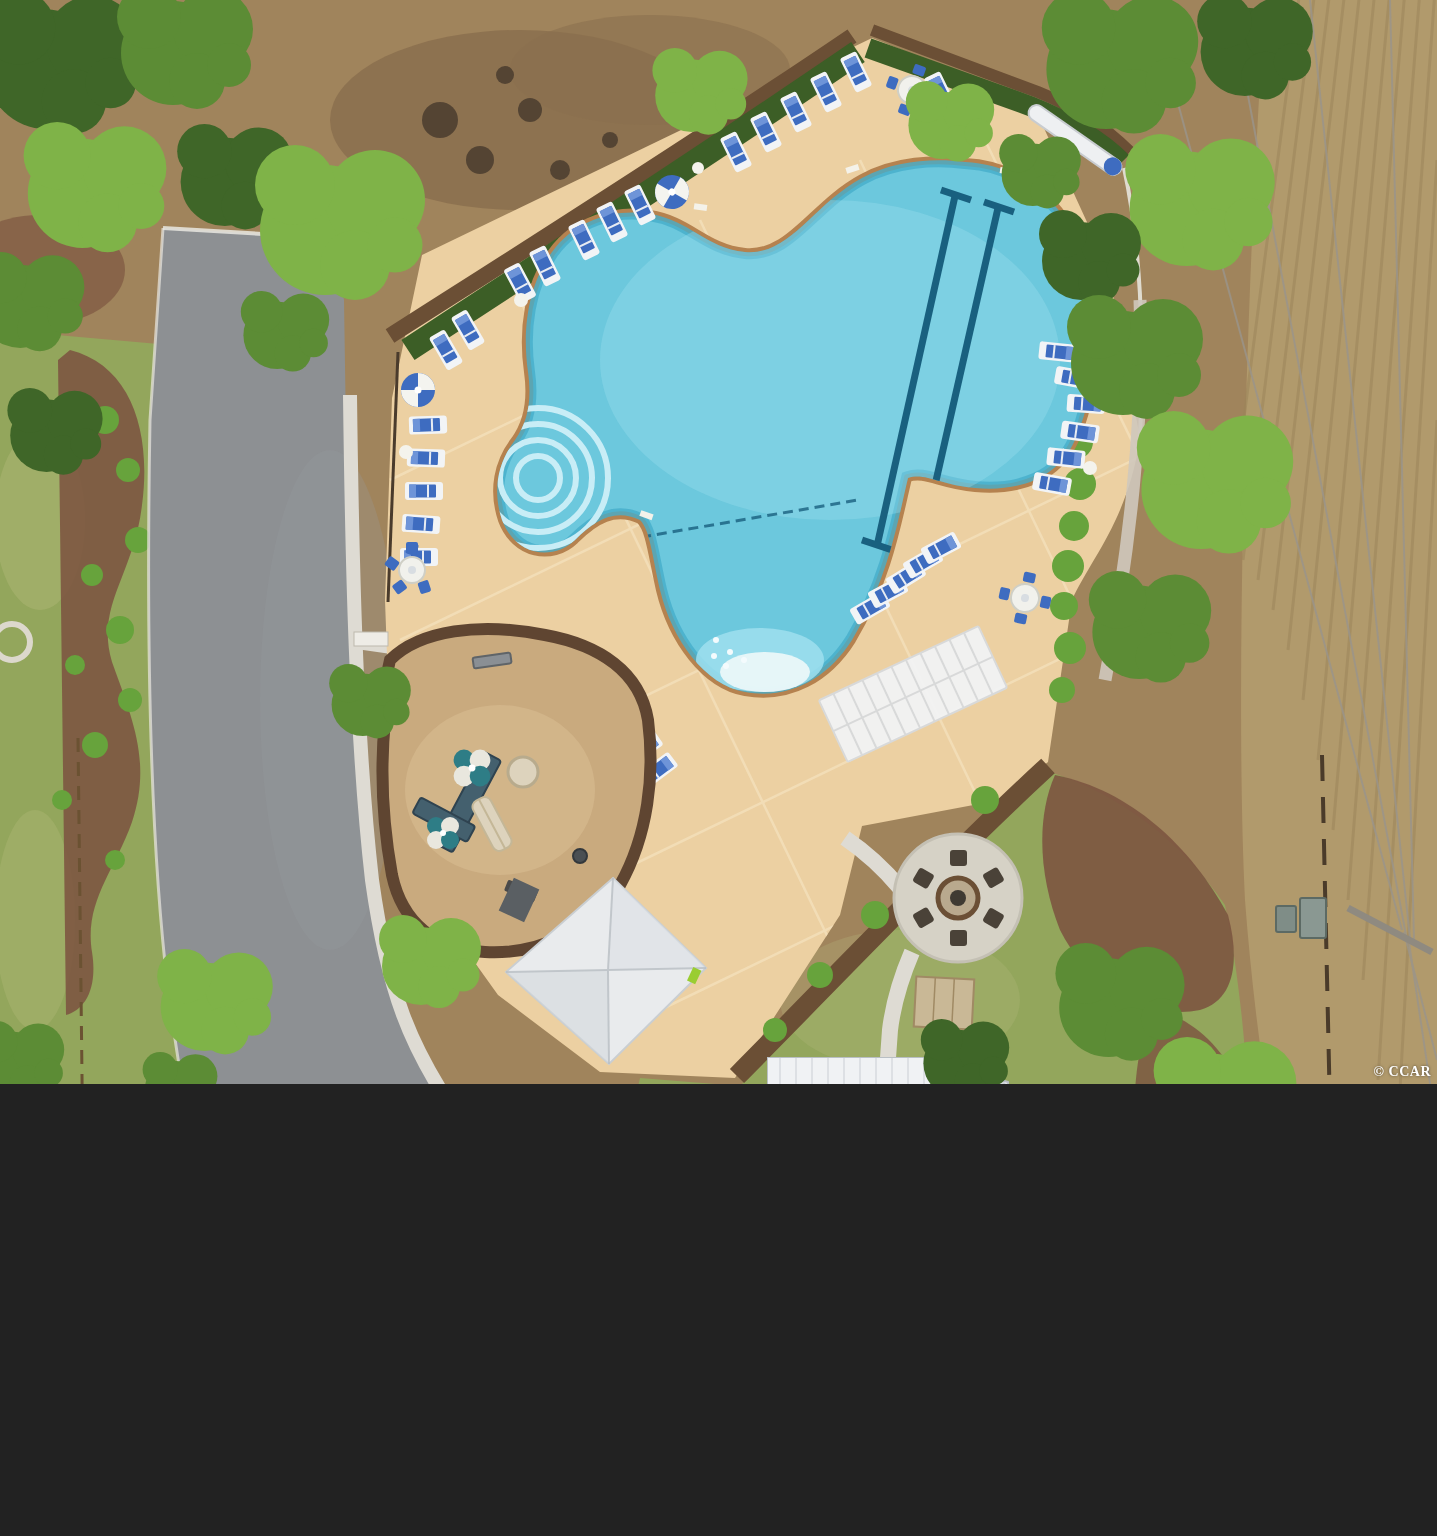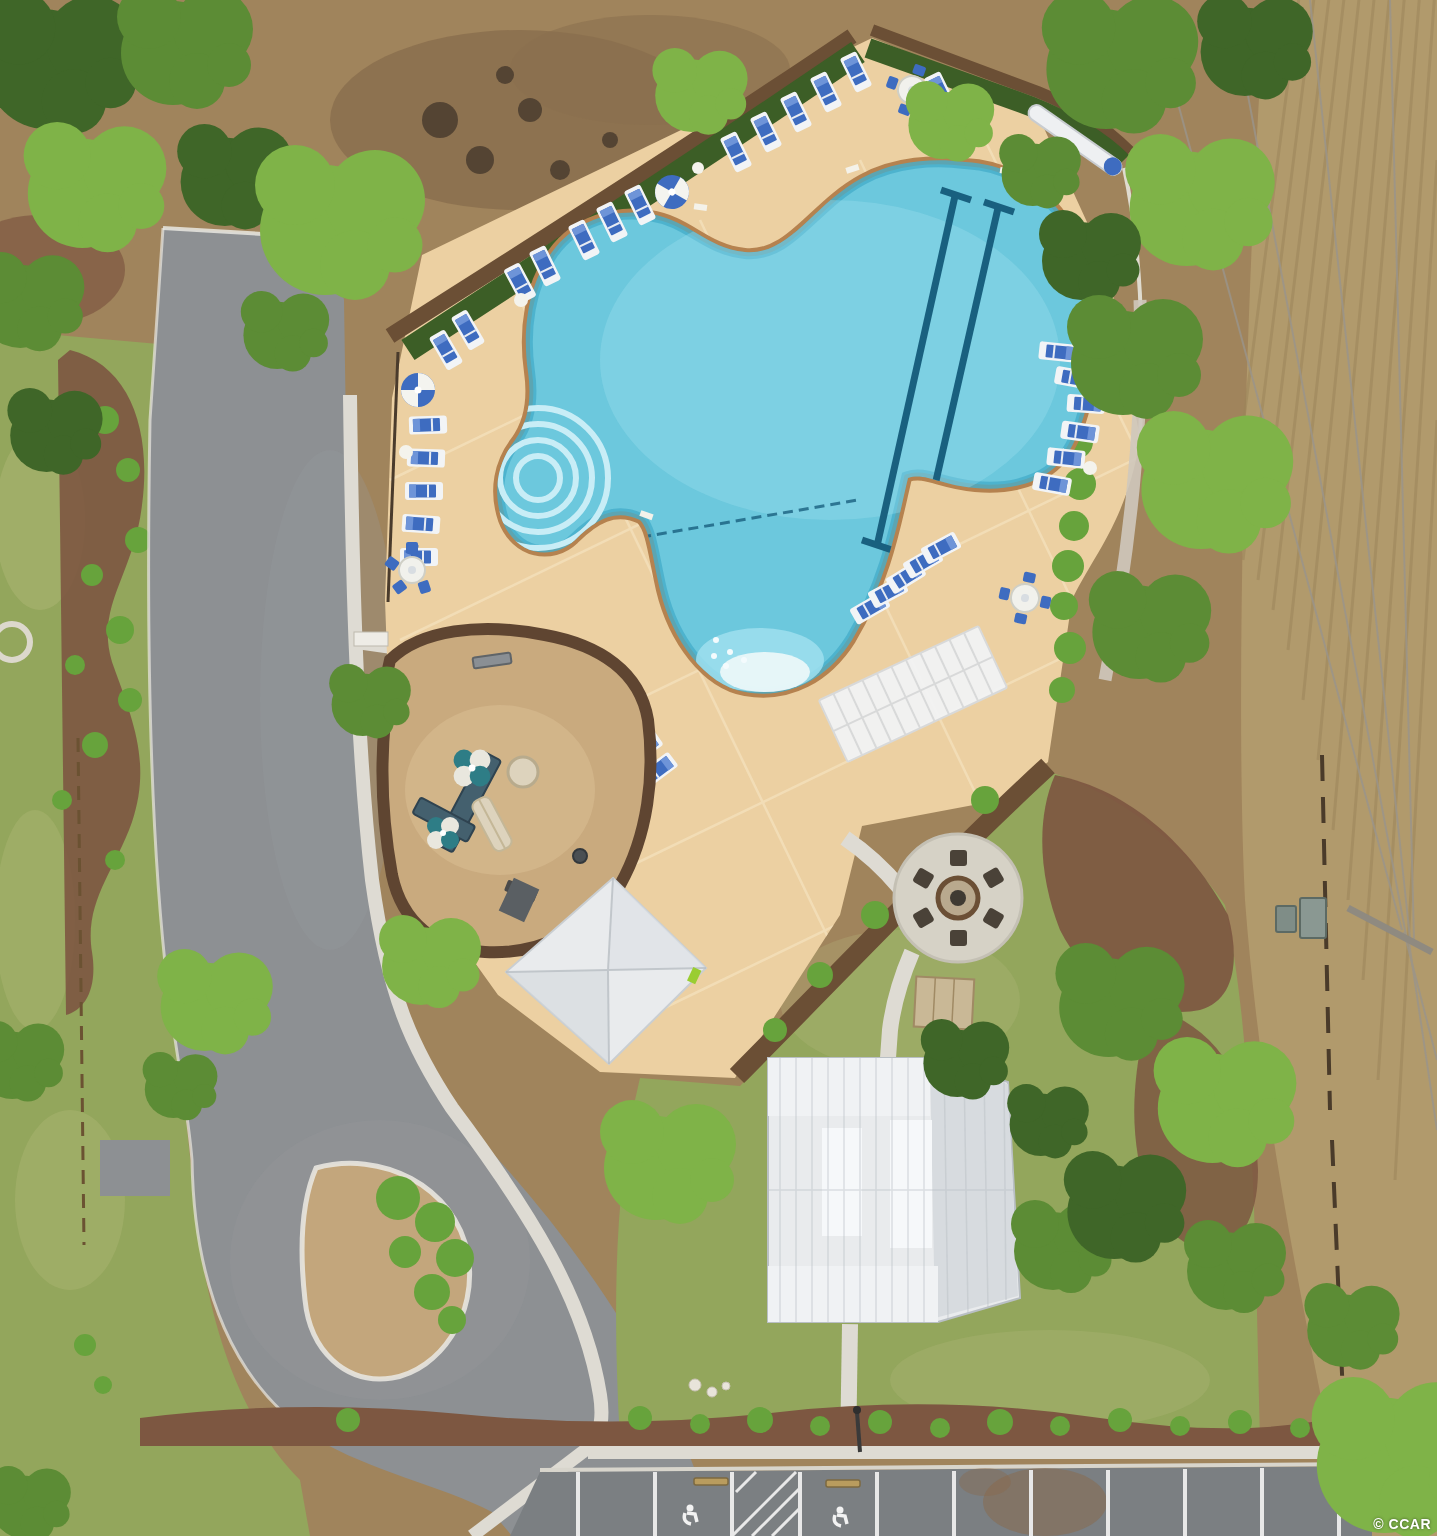--- a/index.html
+++ b/index.html
@@ -1,17 +1,17 @@
 <!DOCTYPE html>
 <html style="--base-dirt: #a0845c; --field-tan: #b19a6c; --grass: #93a65c; --grass-light: #b9bc7e; --road-gray: #8d9093; --parking-gray: #7b7f82; --sidewalk: #dedbd3; --curb: #e9e7e0; --deck-tan: #ecd0a2; --deck-joint: #f6e4c2; --coping: #b5824f; --pool-water: #6cc8dd; --pool-deep: #46aecb; --pool-light: #9fdfee; --steps-light: #c8edf6; --lane-navy: #19607f; --lounger-blue: #3e6cc0; --lounger-frame: #f2f4f6; --umbrella-white: #f1f1ec; --hedge: #3c5e26; --mulch-dark: #6b4f35; --mulch-red: #7d5741; --pebble: #c9aa7e; --pebble-border: #5f4531; --roof-white: #e9ebed; --roof-shade: #d7dbdf; --patio-gray: #d6d2c6; --chair-dark: #4a4238; --island-dirt: #c3a67c; --shrub: #67a33c; --tree-dark: #3f6628; --tree-mid: #5c8c35; --tree-light: #7fb348; --brush: #8a6f4e; --equip-teal: #2e7d86; --slide-beige: #ddd3bd; --stone-tan: #c9b896; --wheelstop: #b99c5e; --stain: #8a6a4a;"><head>
 <meta charset="utf-8">
 <style>
   html,body{margin:0;padding:0;background:#222;}
-  .stage{position:relative;width:1437px;height:1536px;overflow:hidden;
-         font-family:Liberation Sans, sans-serif;background:#a8895e;}
+  .stage{position:relative;width:1437px;height:1084px;overflow:hidden;
+         font-family:Liberation Serif, serif;background:#a8895e;}
   .stage svg{position:absolute;inset:0;display:block;}
   .watermark{position:absolute;right:6px;bottom:4px;color:#fff;
              font-size:14px;font-weight:bold;letter-spacing:.5px;
              text-shadow:0 0 3px rgba(0,0,0,.55);user-select:none;}
   
   .f-dirt{fill:var(--base-dirt)} .f-field{fill:var(--field-tan)}
   .f-grass{fill:var(--grass)} .f-grassl{fill:var(--grass-light)}
   .f-road{fill:var(--road-gray)} .f-park{fill:var(--parking-gray)}
   .f-walk{fill:none;stroke:var(--sidewalk)} .f-deck{fill:var(--deck-tan)}
   .f-pool{fill:var(--pool-water)} .f-island{fill:var(--island-dirt)}

